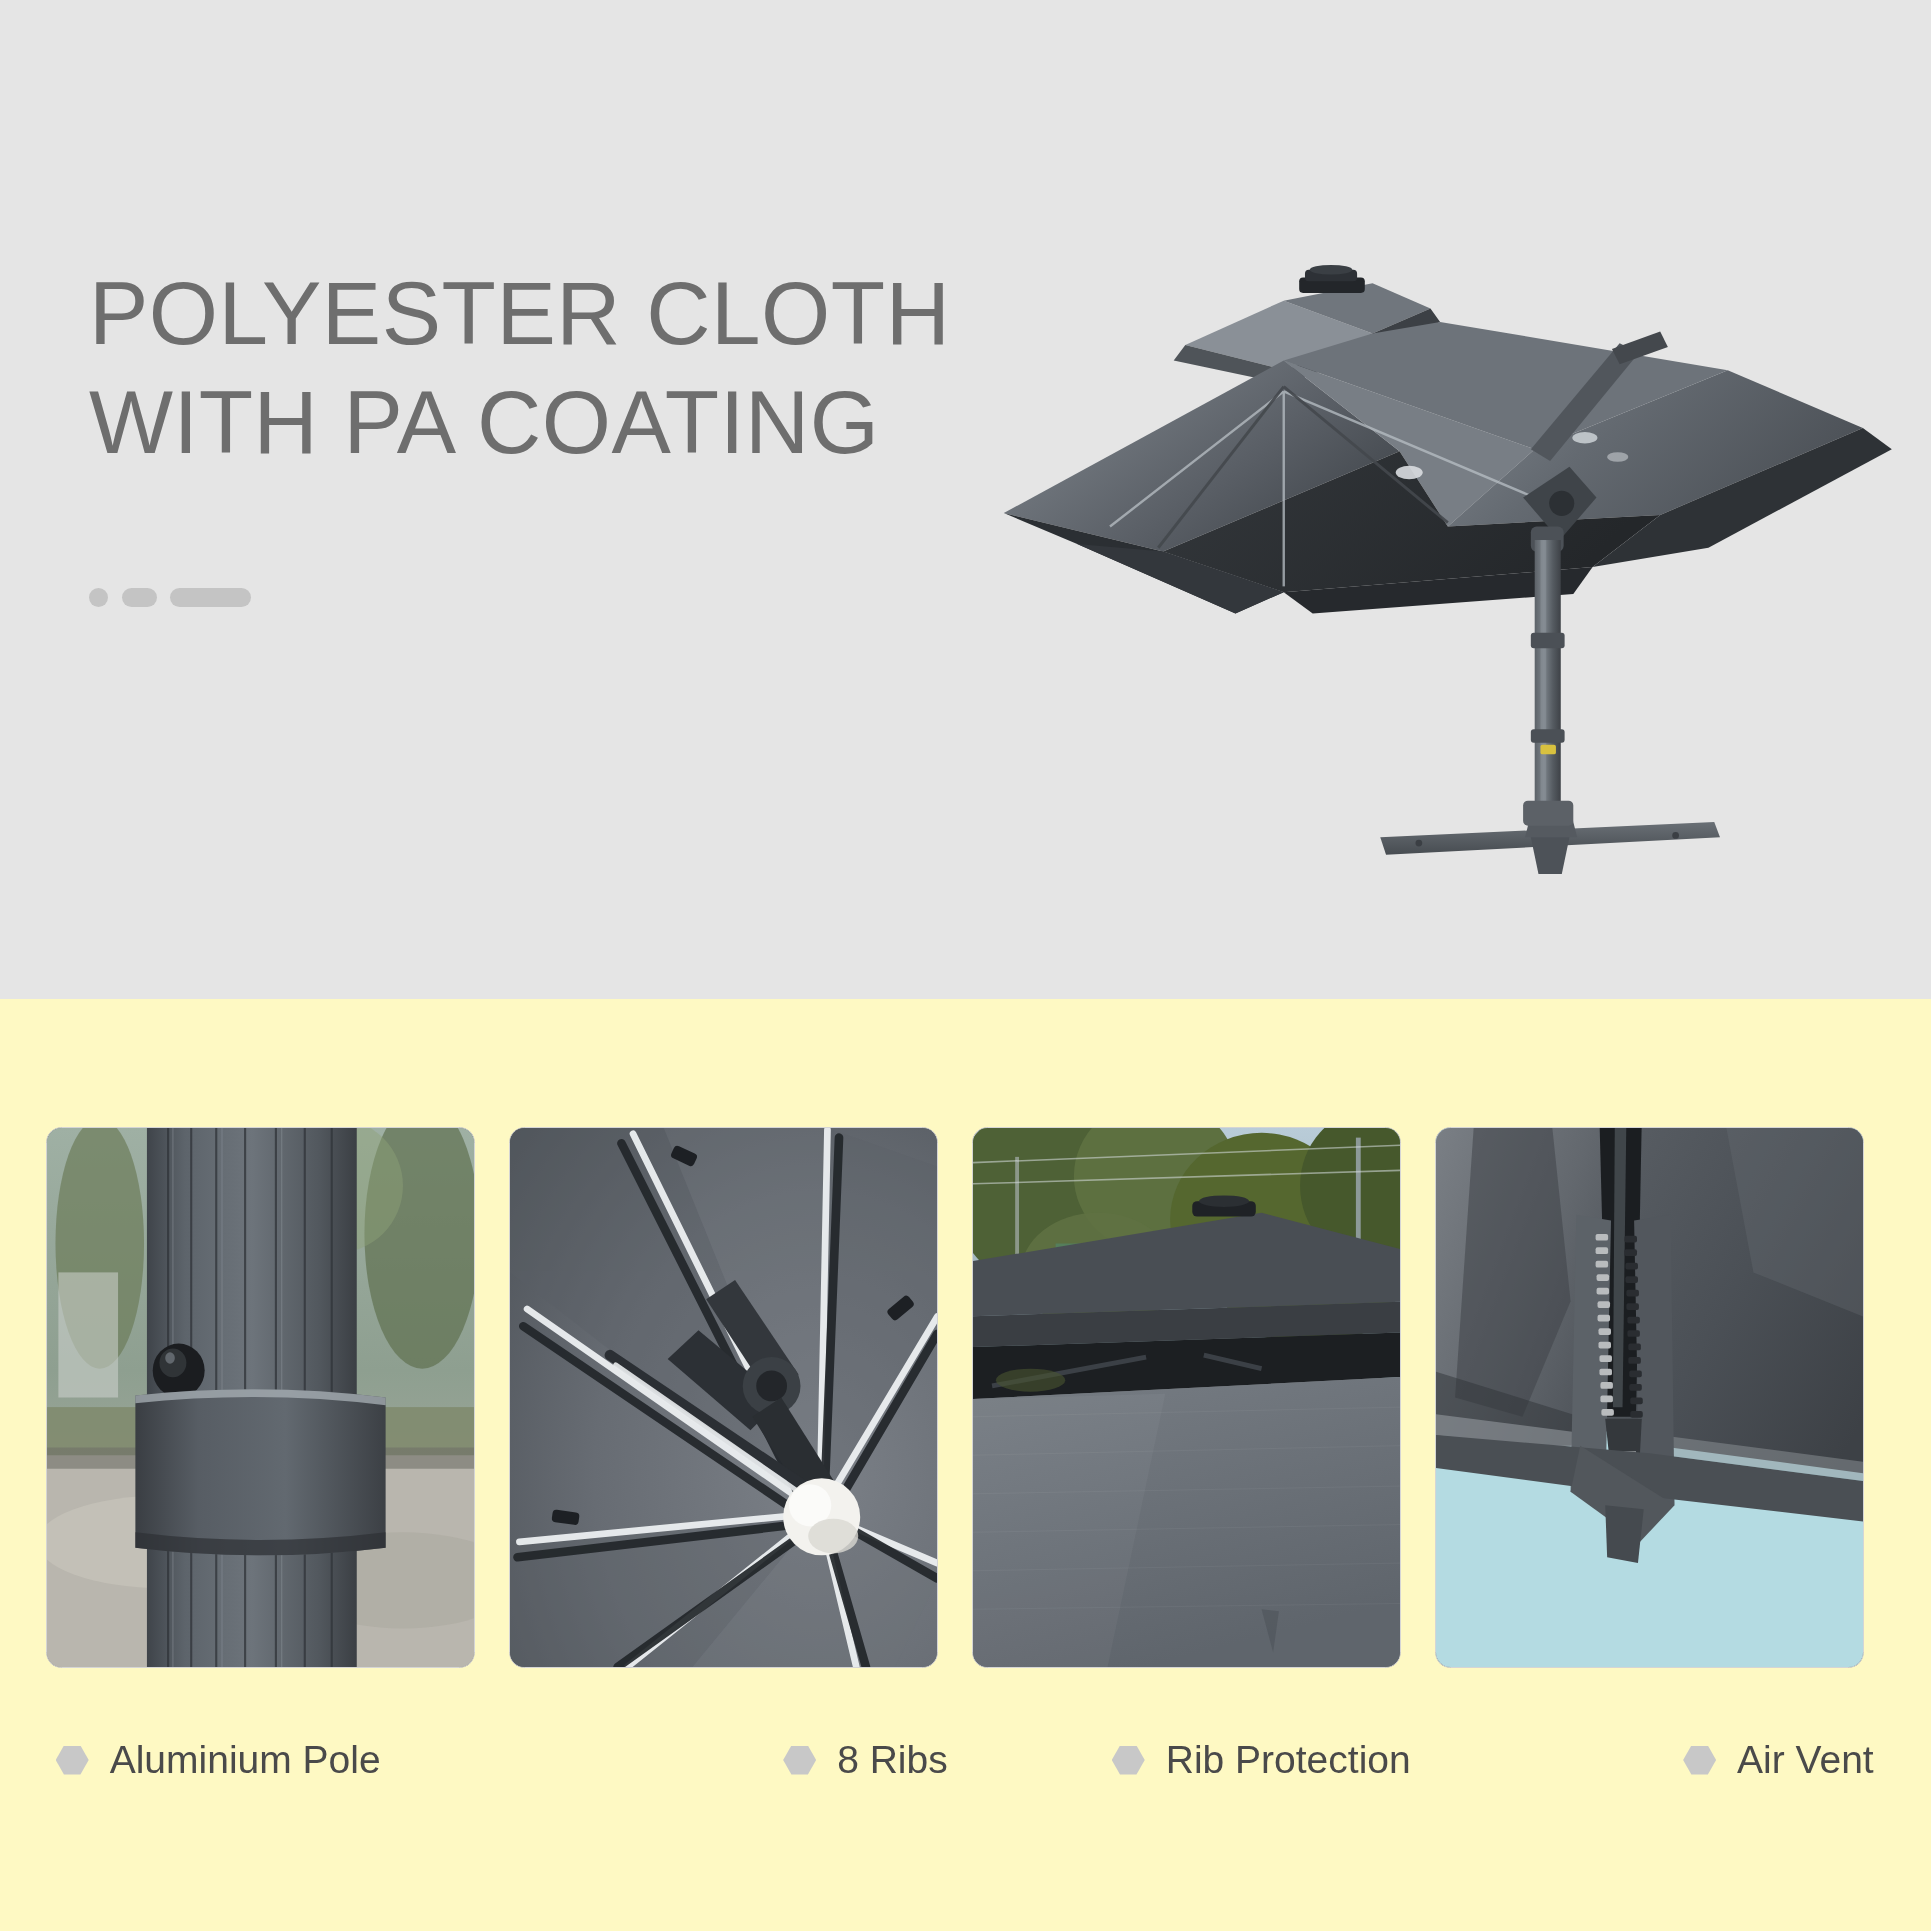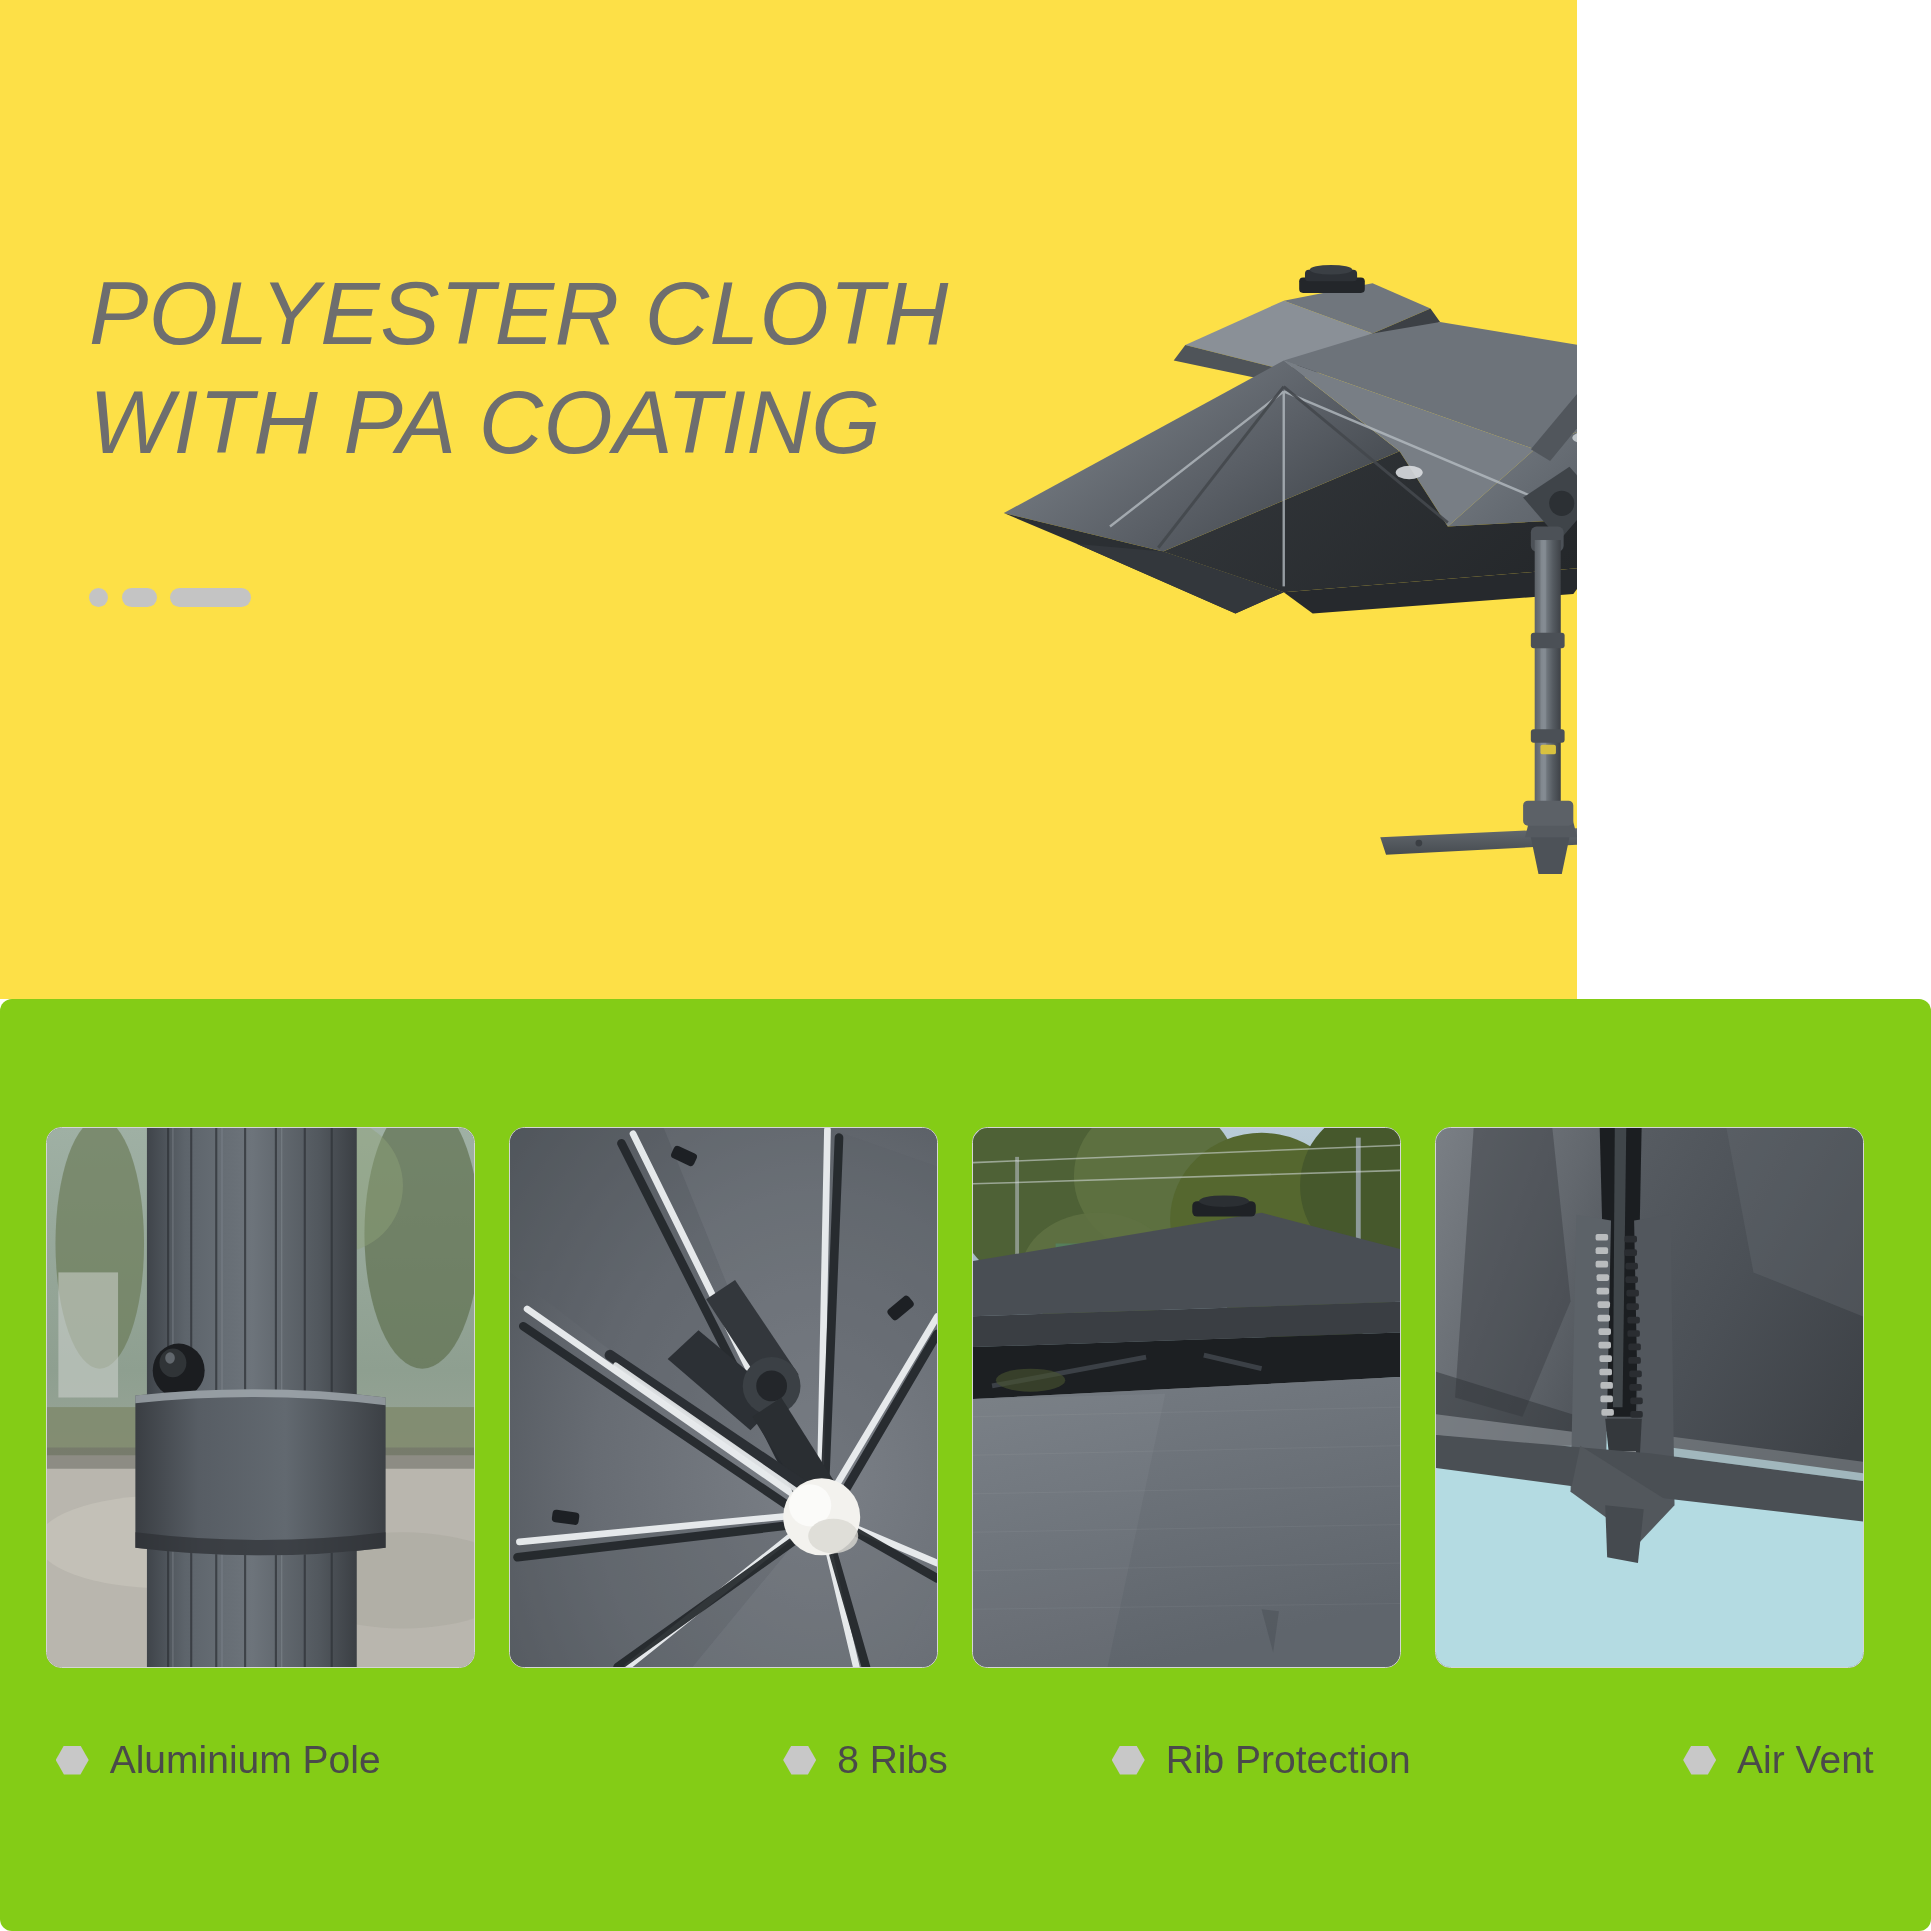--- a/index.html
+++ b/index.html
@@ -12,25 +12,24 @@
     background: #ffffff;
     font-family: "Liberation Sans", sans-serif;
     overflow: hidden;
   }
 
   
   .hero {
     position: absolute;
     left: 0;
     top: 0;
-    width: 1577px;
+    width: 1931px;
     height: 999px;
-    background: #fde047;
+    background: #e5e5e5;
     overflow: hidden;
-    font-style: italic;
   }
 
   .headline {
     position: absolute;
     left: 89px;
     top: 259px;
     font-size: 89px;
     line-height: 1.22;
     font-weight: 400;
     letter-spacing: 0.5px;
@@ -66,22 +65,21 @@
   }
   .umbrella-wrap svg { display: block; width: 100%; height: 100%; }
 
   
   .features {
     position: absolute;
     left: 0;
     top: 999px;
     width: 1931px;
     height: 932px;
-    background: #84cc16;
-    border-radius: 12px;
+    background: #fef9c3;
   }
 
   .thumbs {
     position: absolute;
     left: 46px;
     top: 128px;
     width: 1838px;
     display: flex;
     gap: 34px;
   }

